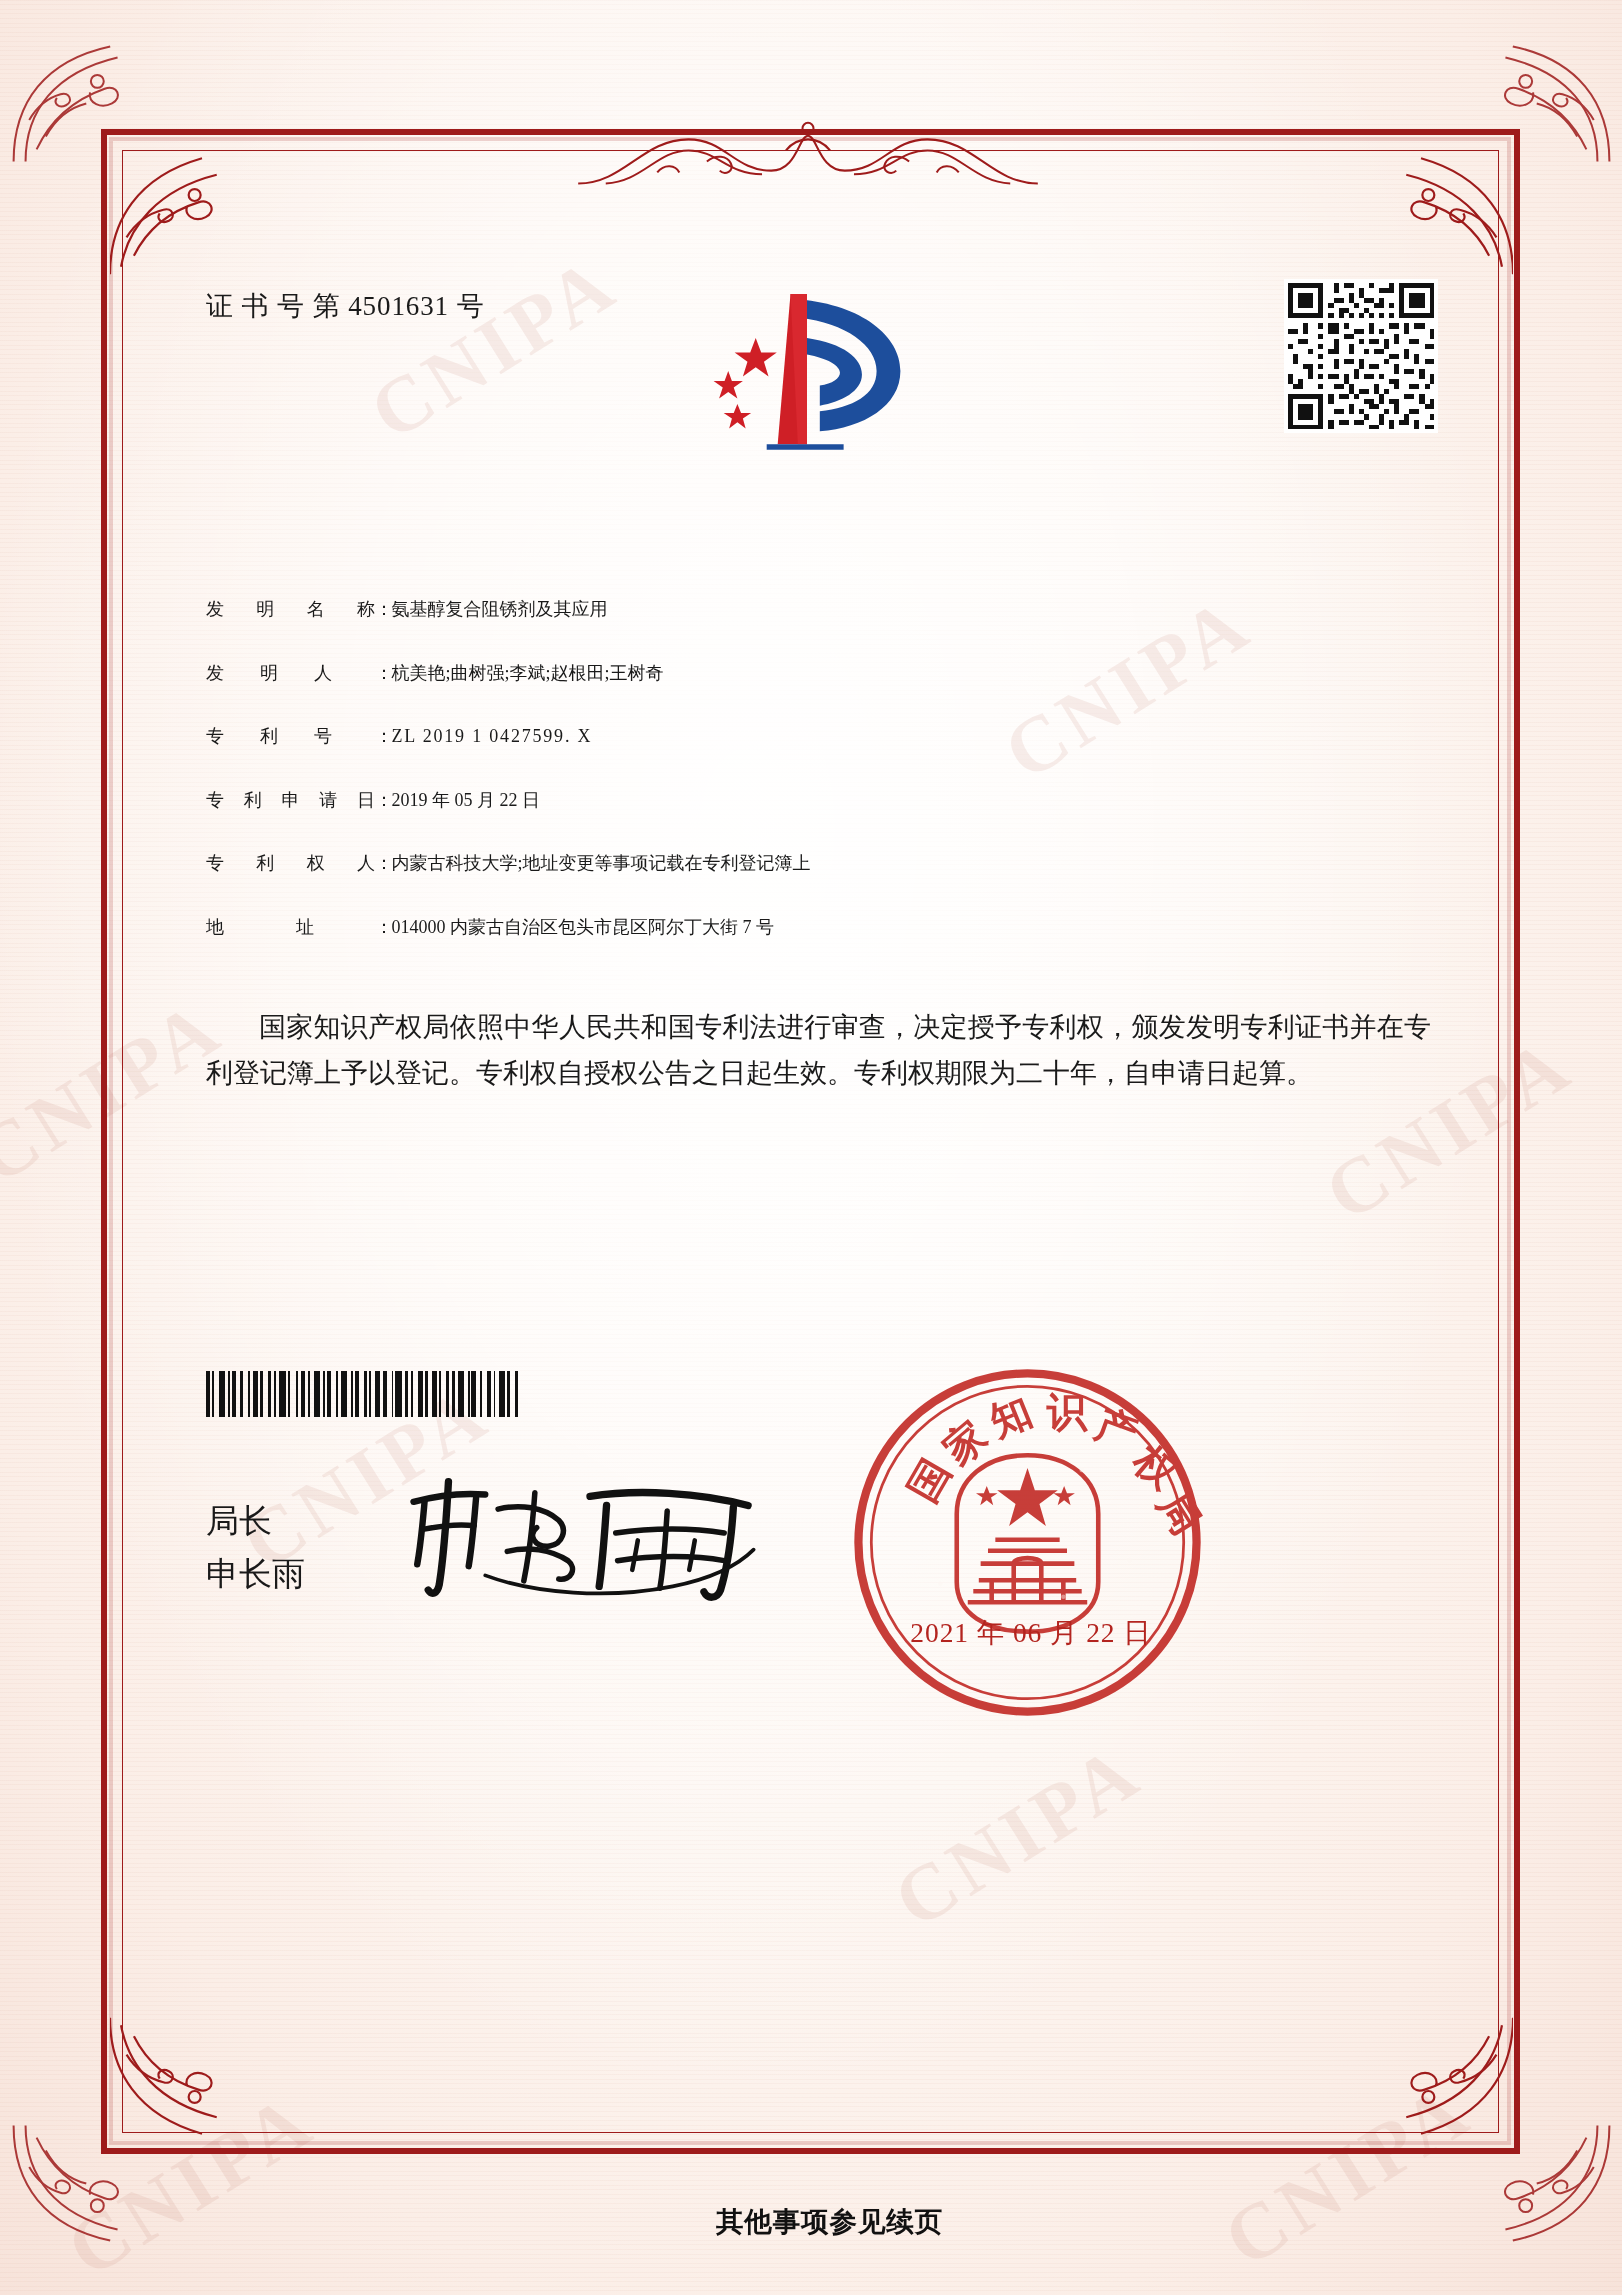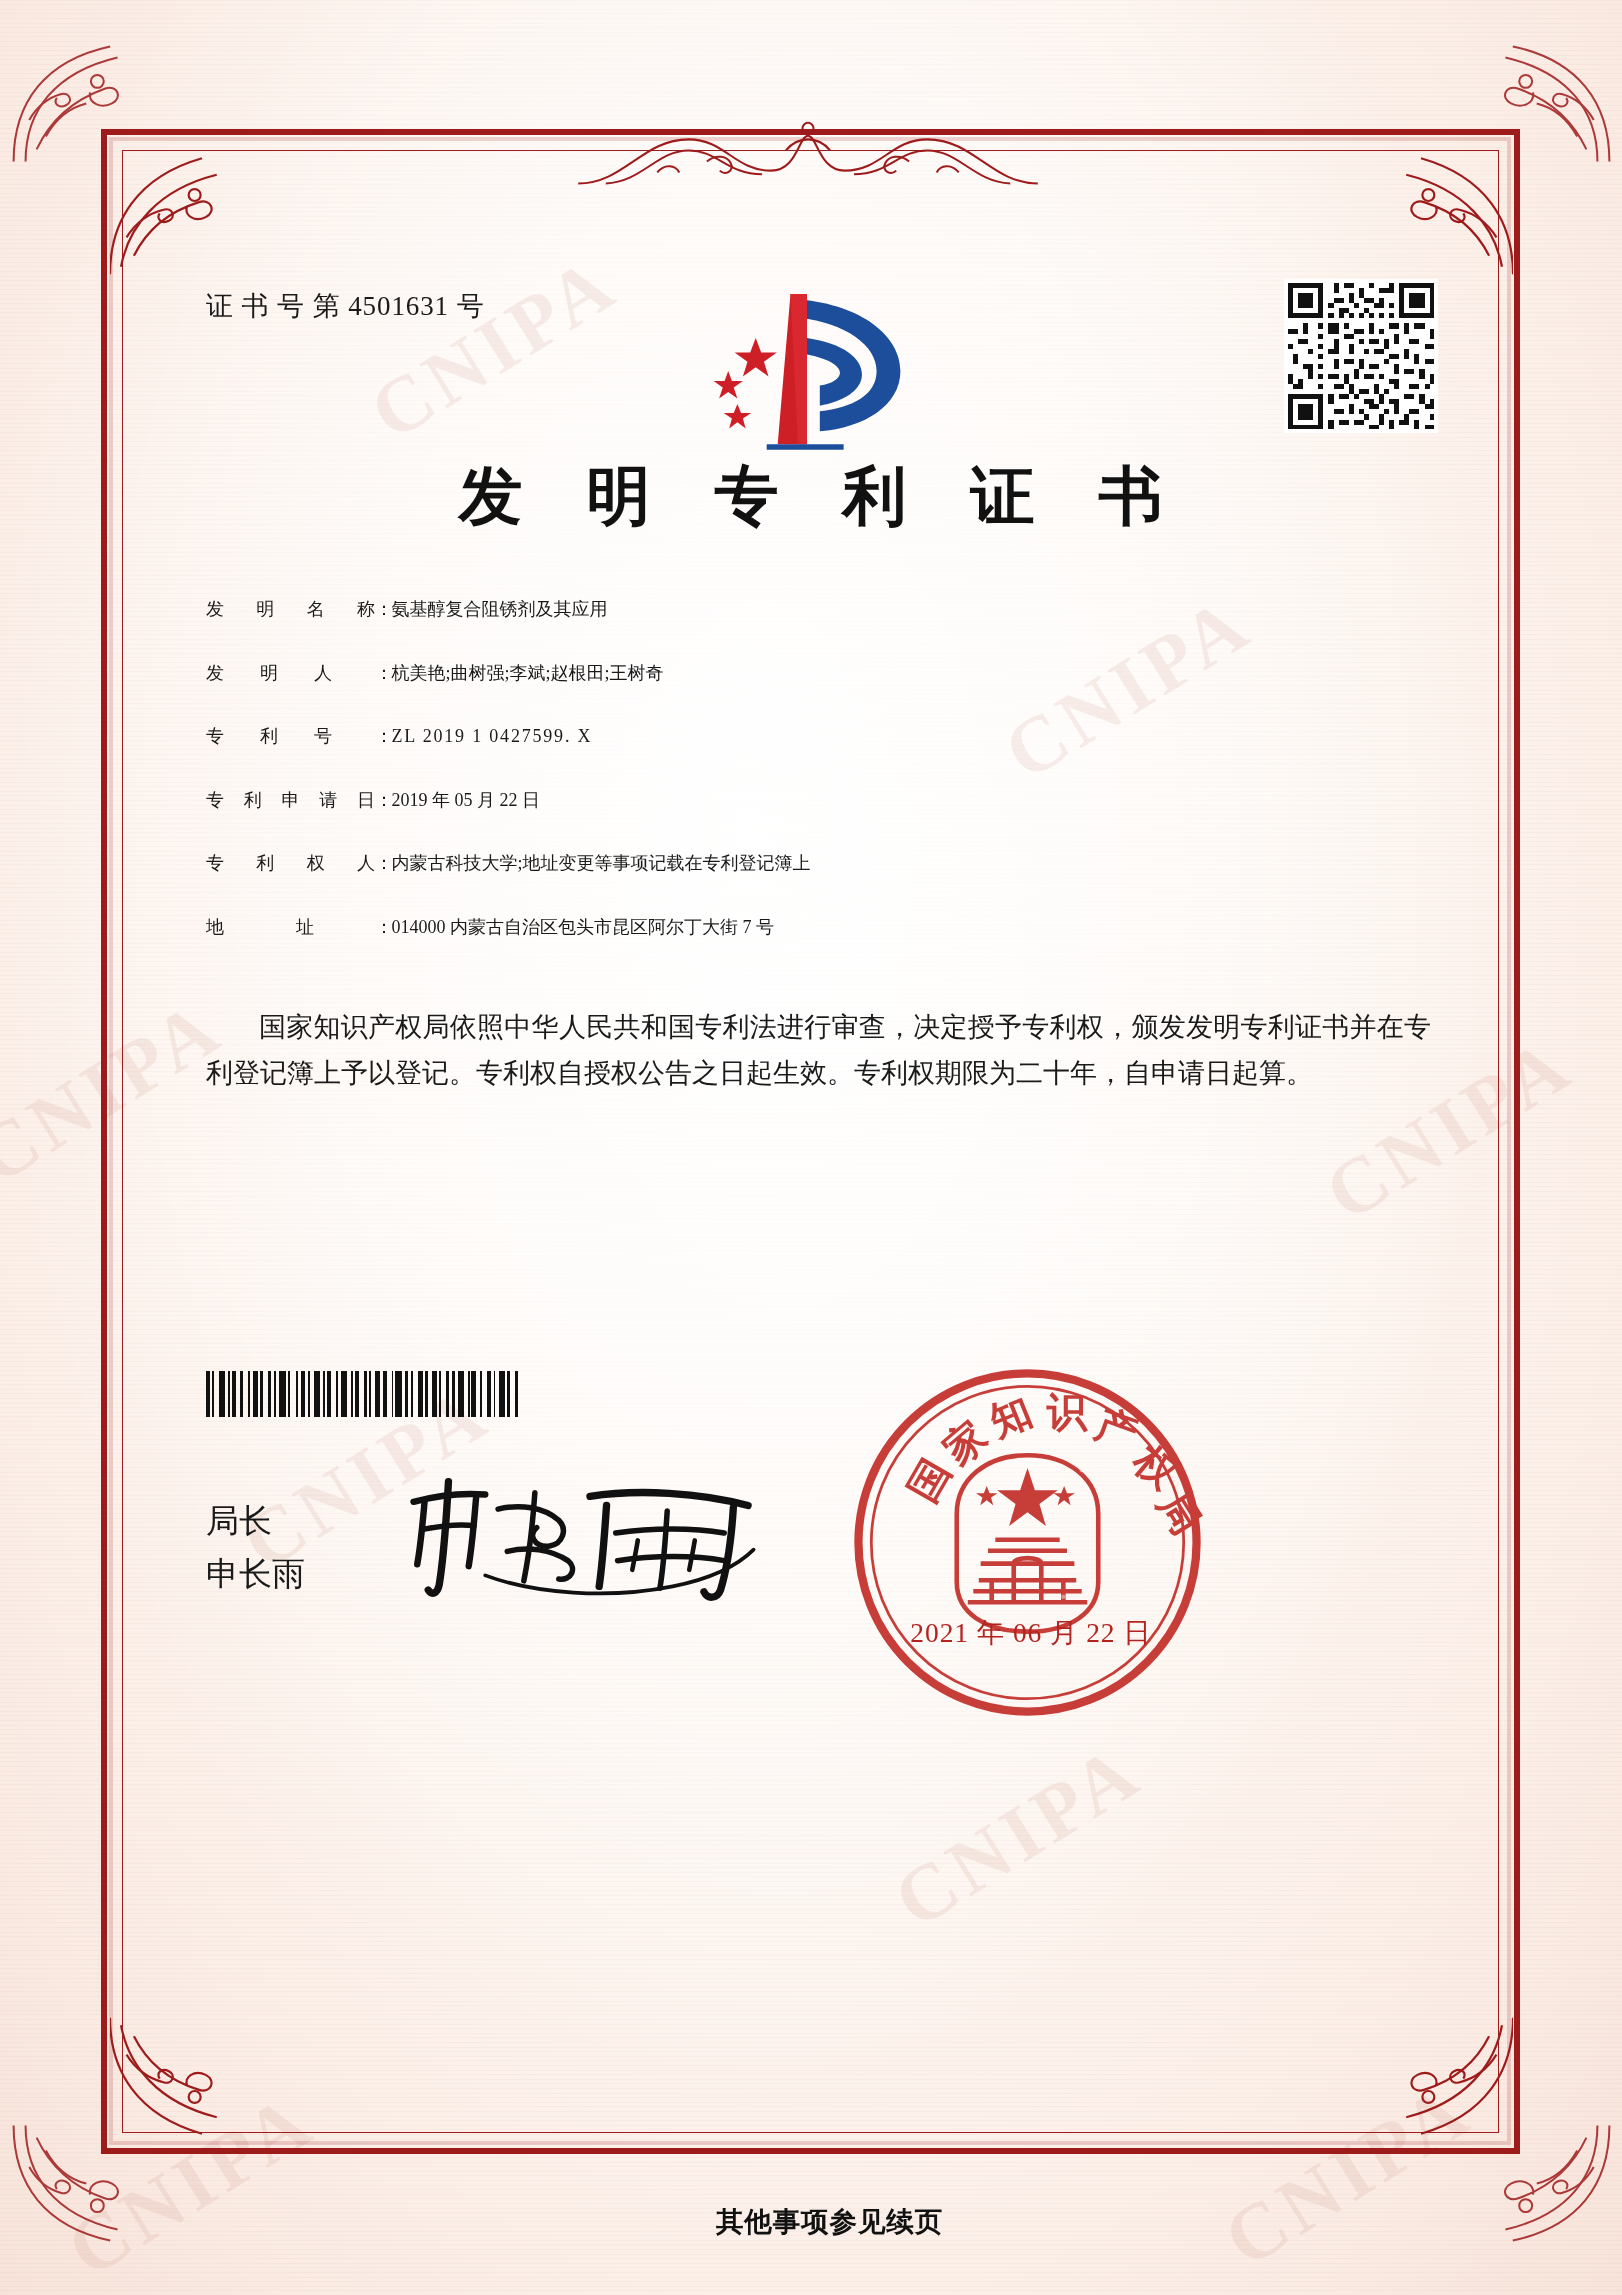--- a/index.html
+++ b/index.html
@@ -451,21 +451,20 @@
           <path d="M9 20h2v1H9zM12 20h1v2h-1zM14 21h2v1h-2zM17 20h1v2h-1zM19 21h1v1h-1zM21 20h1v1h-1z"></path>
           <path d="M23 8h1v2h-1zM25 8h2v1h-2zM28 9h1v2h-1zM24 11h2v1h-2zM27 12h2v1h-2zM23 13h1v2h-1zM25 14h1v2h-1zM27 15h2v1h-2zM23 17h2v1h-2zM26 17h1v2h-1zM28 18h1v2h-1zM24 20h2v1h-2zM27 20h1v1h-1z"></path>
           <path d="M8 22h1v2H8zM10 22h2v1h-2zM13 22h1v1h-1zM15 23h2v1h-2zM18 22h1v2h-1zM20 23h2v1h-2zM23 22h2v1h-2zM26 22h1v2h-1zM28 23h1v1h-1z"></path>
           <path d="M9 25h2v1H9zM12 24h1v2h-1zM14 25h1v1h-1zM16 24h2v1h-2zM19 25h1v1h-1zM21 24h1v2h-1zM24 25h2v1h-2zM27 24h2v1h-2z"></path>
           <path d="M8 27h1v2H8zM10 27h2v1h-2zM13 27h2v1h-2zM16 28h2v1h-2zM18 26h1v2h-1zM20 27h1v2h-1zM22 27h2v1h-2zM25 27h1v2h-1zM27 28h2v1h-2z"></path>
           <path d="M11 27h1v1h-1zM15 26h1v1h-1zM23 26h1v1h-1zM28 26h1v1h-1z"></path>
         </g>
       </svg>
     </div>
 
-    <div class="title">发 明 专 利 证 书</div>
 
     <div class="fields">
 
       <div class="field-row">
         <span class="f-label">发 明 名 称</span><span class="f-colon">：</span><span class="f-value">氨基醇复合阻锈剂及其应用</span>
       </div>
 
       <div class="field-row">
         <span class="f-label-wide">发　　明　　人</span><span class="f-colon">：</span><span class="f-value">杭美艳;曲树强;李斌;赵根田;王树奇</span>
       </div>

